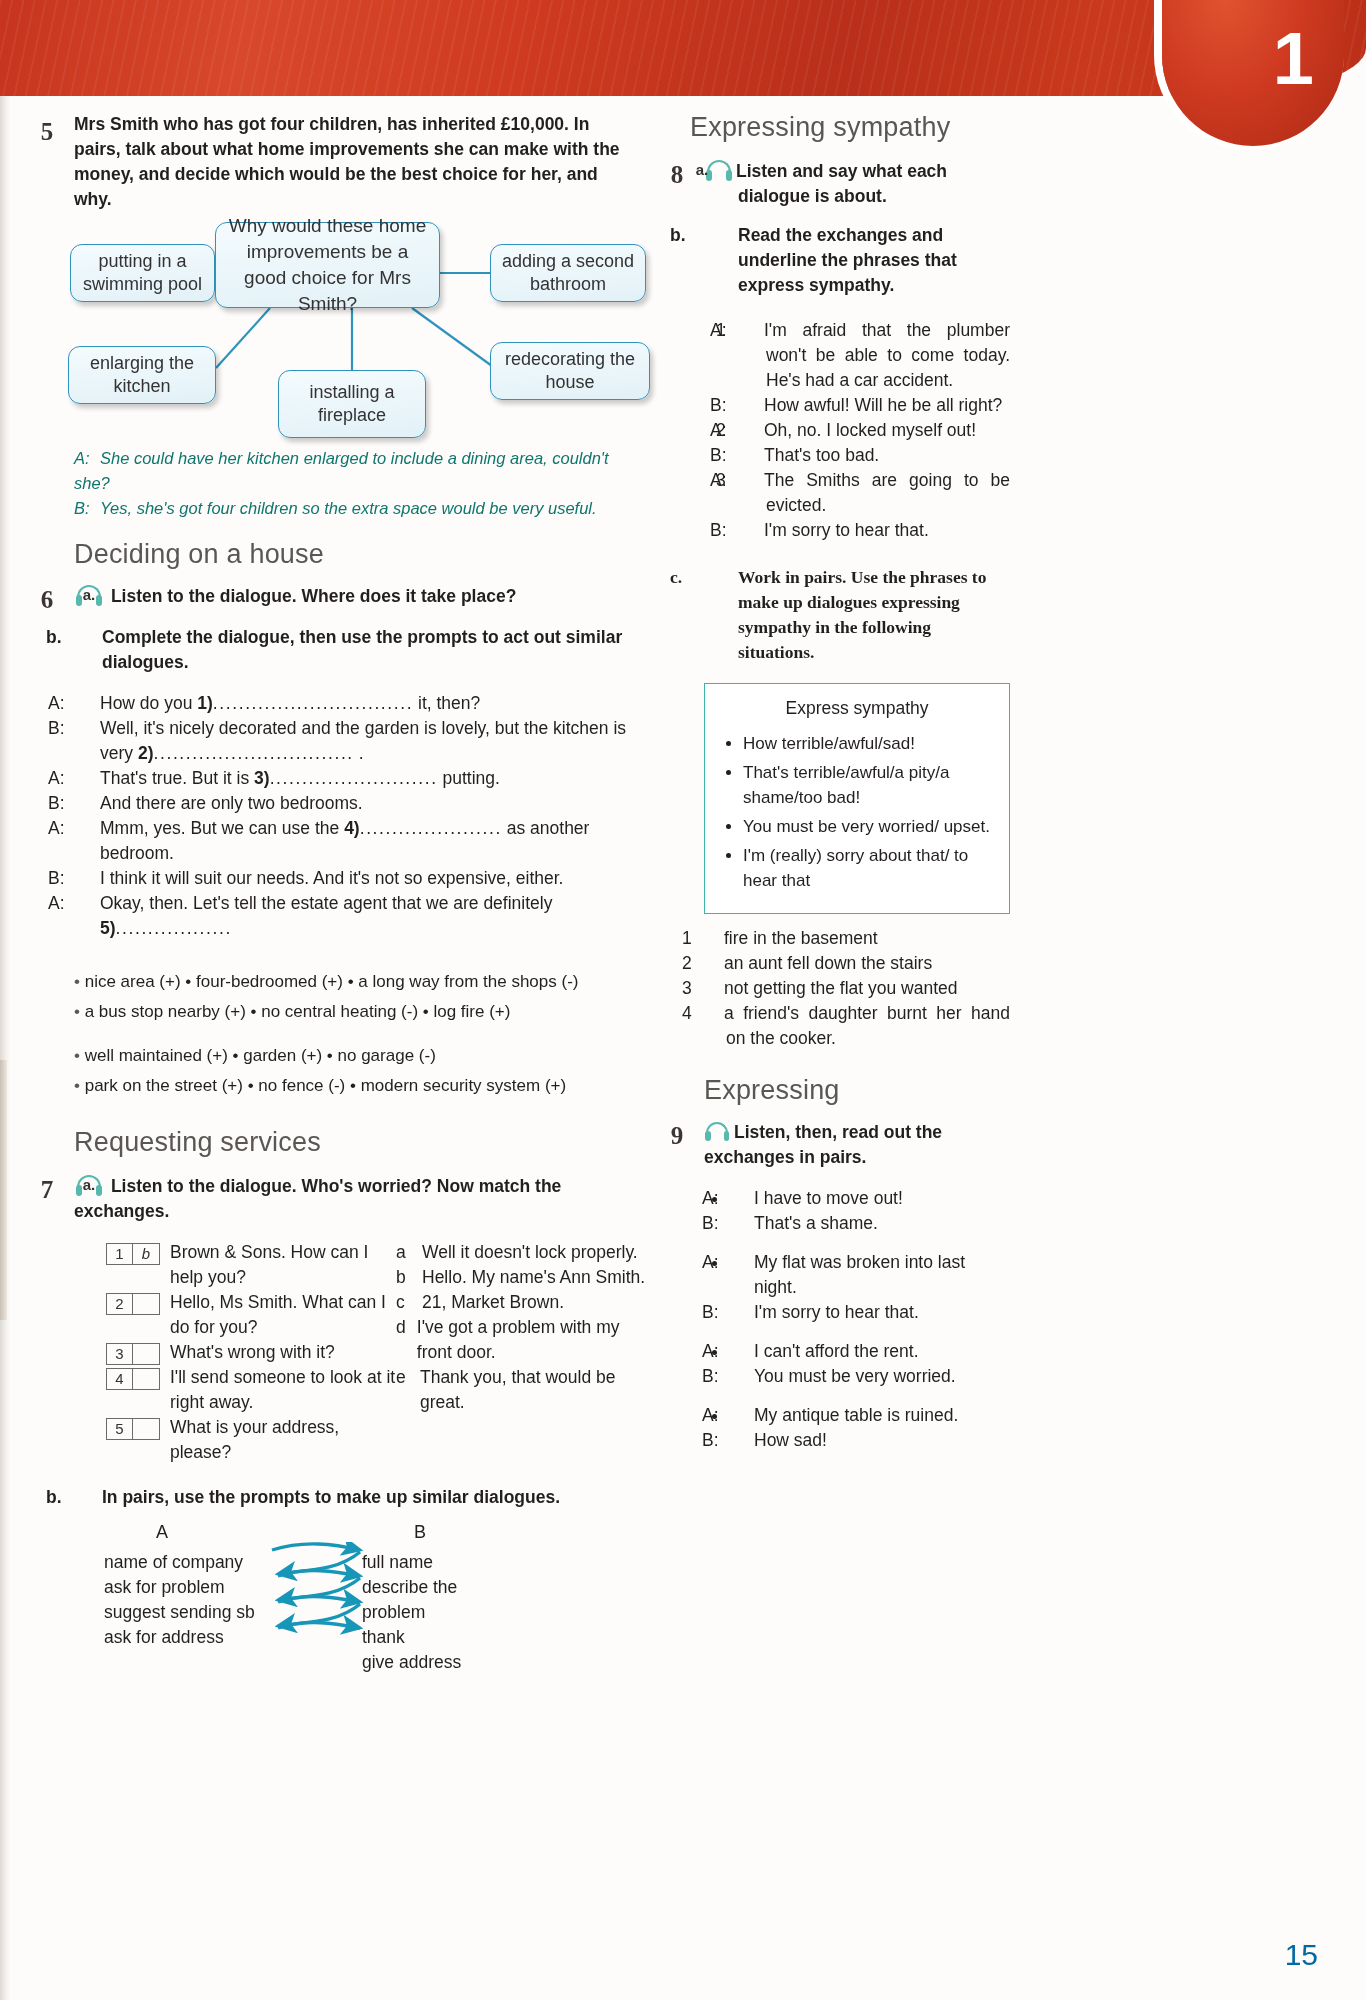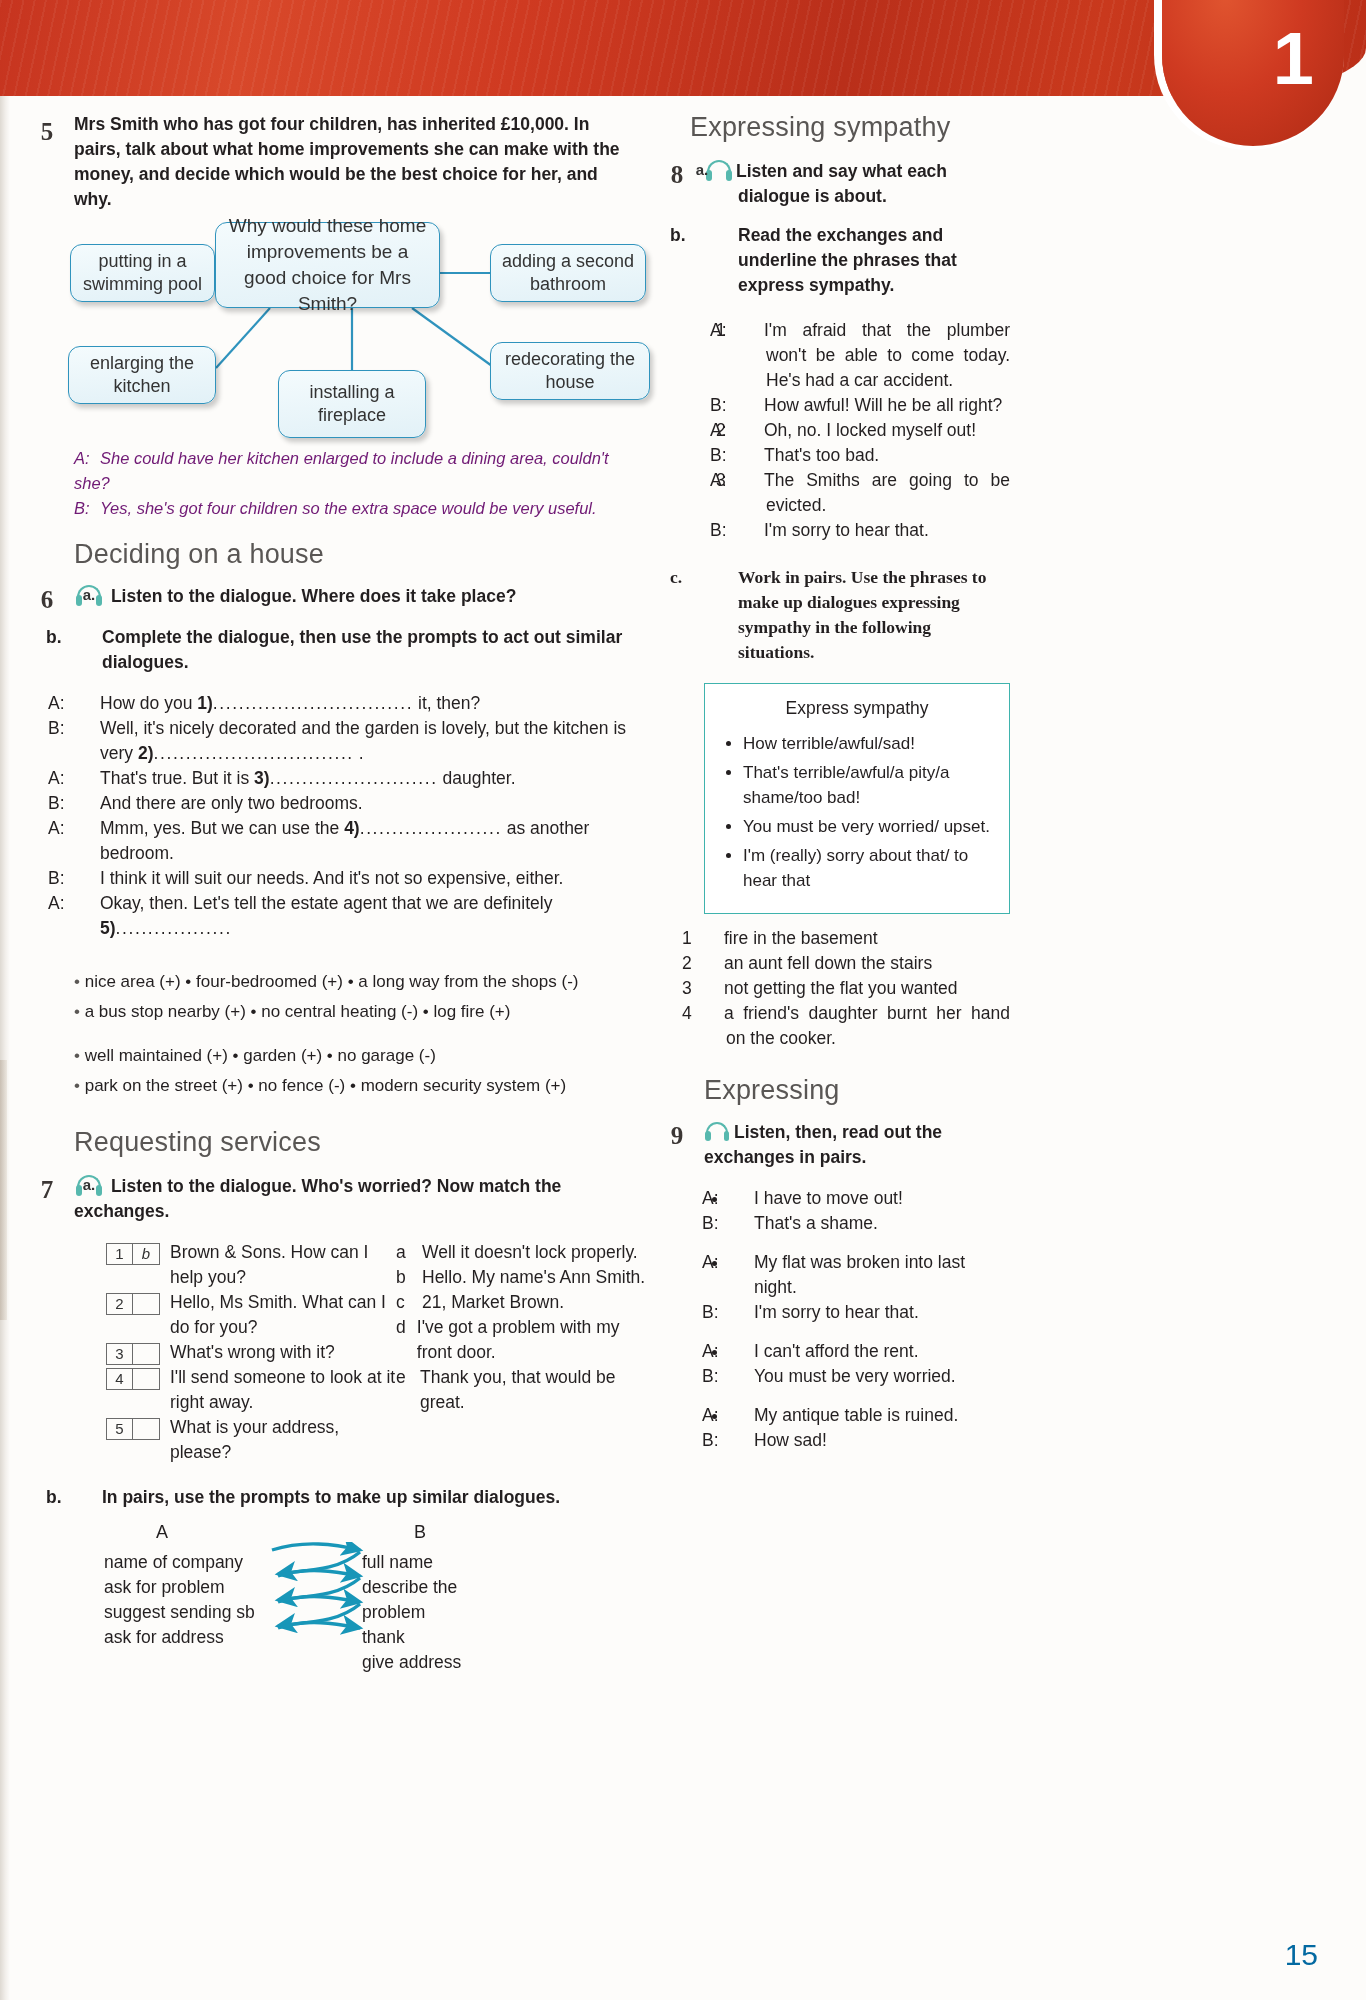--- a/index.html
+++ b/index.html
@@ -113,21 +113,21 @@
     font-size:19px; line-height:26px;
   }
   .mm-pool{ left:40px;  top:26px;  width:145px; height:58px; }
   .mm-bath{ left:460px; top:26px;  width:156px; height:58px; }
   .mm-kit { left:38px;  top:128px; width:148px; height:58px; }
   .mm-red { left:460px; top:124px; width:160px; height:58px; }
   .mm-fire{ left:248px; top:152px; width:148px; height:68px; }
   .mm-svg{ position:absolute; left:0; top:0; width:620px; height:220px; }
 
   
-  .ex-dialogue{ font-style:italic; font-size:16.5px; line-height:25px; color:#701a75; }
+  .ex-dialogue{ font-style:italic; font-size:16.5px; line-height:25px; color:#0f766e; }
   .ex-dialogue .sp{ display:inline-block; width:26px; }
 
   
   .dots{ letter-spacing:1.6px; }
 
   
   .pbullets{ font-size:17px; line-height:30px; }
   .pbullets .bt{ color:#5a5754; }
 
   
@@ -234,21 +234,21 @@
       </div>
 
       <div class="body-txt" style="margin-top:16px;">
         <div style="padding-left:26px; text-indent:-26px;">
           <span style="display:inline-block;width:26px;">A:</span><span>How do you </span><span class="bold">1)</span><span class="dots">...............................</span><span> it, then?</span>
         </div>
         <div style="padding-left:26px; text-indent:-26px;">
           <span style="display:inline-block;width:26px;">B:</span><span>Well, it's nicely decorated and the garden is lovely, but the kitchen is very </span><span class="bold">2)</span><span class="dots">...............................</span><span> .</span>
         </div>
         <div style="padding-left:26px; text-indent:-26px;">
-          <span style="display:inline-block;width:26px;">A:</span><span>That's true. But it is </span><span class="bold">3)</span><span class="dots">..........................</span><span> daughter.</span>
+          <span style="display:inline-block;width:26px;">A:</span><span>That's true. But it is </span><span class="bold">3)</span><span class="dots">..........................</span><span> putting.</span>
         </div>
         <div style="padding-left:26px; text-indent:-26px;">
           <span style="display:inline-block;width:26px;">B:</span><span>And there are only two bedrooms.</span>
         </div>
         <div style="padding-left:26px; text-indent:-26px;">
           <span style="display:inline-block;width:26px;">A:</span><span>Mmm, yes. But we can use the </span><span class="bold">4)</span><span class="dots">......................</span><span> as another bedroom.</span>
         </div>
         <div style="padding-left:26px; text-indent:-26px;">
           <span style="display:inline-block;width:26px;">B:</span><span>I think it will suit our needs. And it's not so expensive, either.</span>
         </div>

